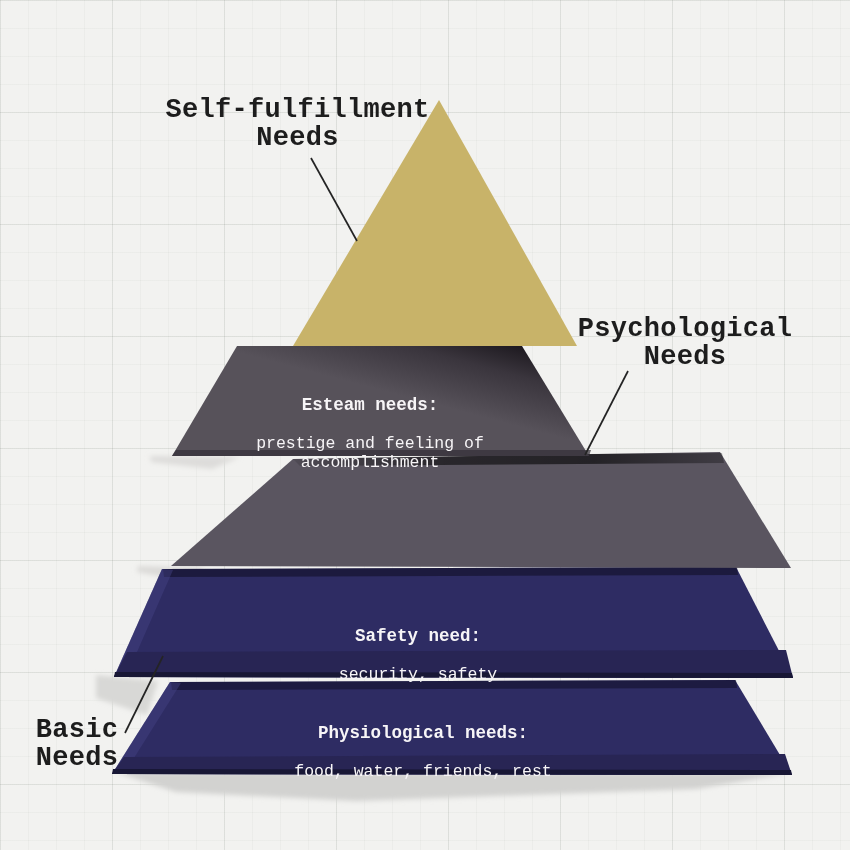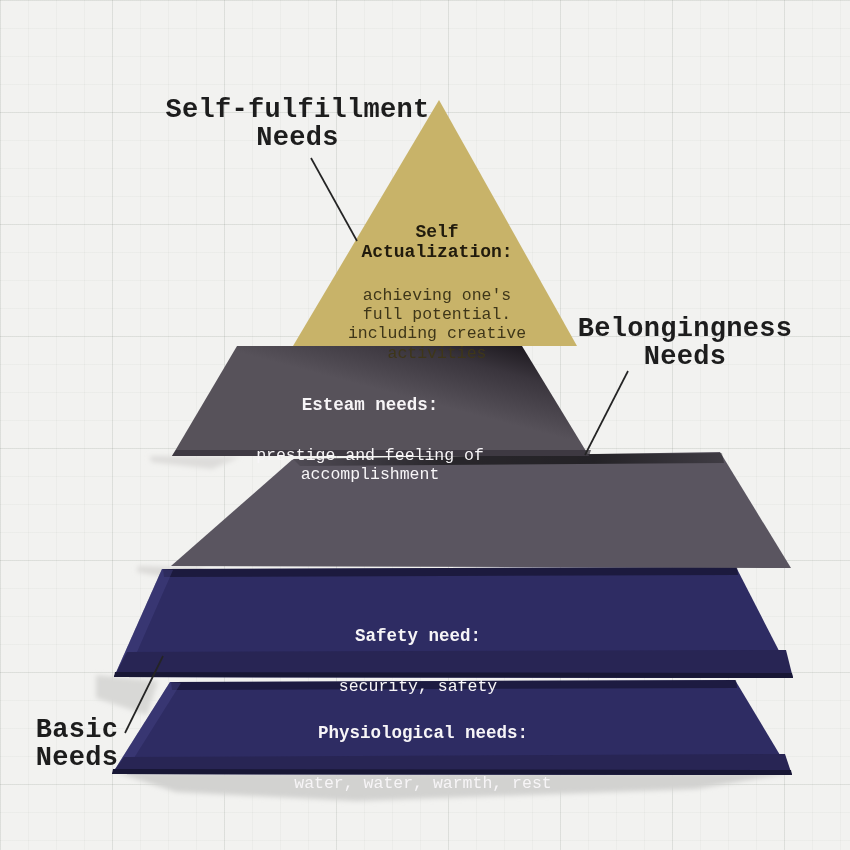--- a/index.html
+++ b/index.html
@@ -18,21 +18,21 @@
     padding-left:39px;
   }
   .stage svg{position:absolute;left:0;top:0;width:850px;height:850px;}
   .txt{position:absolute;text-align:center;white-space:pre-line;}
   .heading{
     font-size:27px;font-weight:700;line-height:1.05;letter-spacing:.3px;
     color:#1d1d1d;
   }
   .level-text{color:#f7f5f7;line-height:1.17;}
   .lv-title{font-size:17.5px;font-weight:700;}
-  .lv-body{font-size:16.5px;margin-top:12px;}
+  .lv-body{font-size:16.5px;margin-top:0;}
   .gold-text .lv-title{color:#211b0d;font-size:18px;line-height:1.12;}
   .gold-text .lv-body{color:#3e3619;margin-top:5px;}
   .pos-sf{left:145px;top:96px;width:305px;}
   .pos-psych{left:555px;top:315px;width:260px;}
   .pos-basic{left:7px;top:716px;width:140px;}
   .pos-gold{left:327px;top:203px;width:220px;}
   .pos-esteem{left:240px;top:376px;width:260px;}
   .pos-belong{left:367px;top:479px;width:260px;}
   .pos-safety{left:288px;top:607px;width:260px;}
   .pos-phys{left:263px;top:704px;width:320px;}
@@ -87,44 +87,36 @@
 
     <polygon points="439,100 577,346 293,346" fill="#c8b369"></polygon>
 
     <line x1="311" y1="158" x2="357" y2="241" stroke="#242424" stroke-width="1.7"></line>
     <line x1="628" y1="371" x2="585" y2="455" stroke="#242424" stroke-width="1.7"></line>
     <line x1="125" y1="733" x2="163" y2="656" stroke="#242424" stroke-width="1.7"></line>
   </svg>
 
   <div class="txt heading pos-sf">Self-fulfillment
 Needs</div>
-  <div class="txt heading pos-psych">Belongingness
+  <div class="txt heading pos-psych">Psychological
 Needs</div>
   <div class="txt heading pos-basic">Basic
 Needs</div>
 
-  <div class="txt level-text gold-text pos-gold">
-    <div class="lv-title">Self
-Actualization:</div>
-    <div class="lv-body">achieving one's
-full potential.
-including creative
-activities</div>
-  </div>
 
   <div class="txt level-text pos-esteem">
     <div class="lv-title">Esteam needs:</div>
     <div class="lv-body">prestige and feeling of
 accomplishment</div>
   </div>
 
 
   <div class="txt level-text pos-safety">
     <div class="lv-title">Safety need:</div>
     <div class="lv-body">security, safety</div>
   </div>
 
   <div class="txt level-text pos-phys">
     <div class="lv-title">Physiological needs:</div>
-    <div class="lv-body">water, water, warmth, rest</div>
+    <div class="lv-body">food, water, friends, rest</div>
   </div>
 
 </div>
 
 </body></html>

